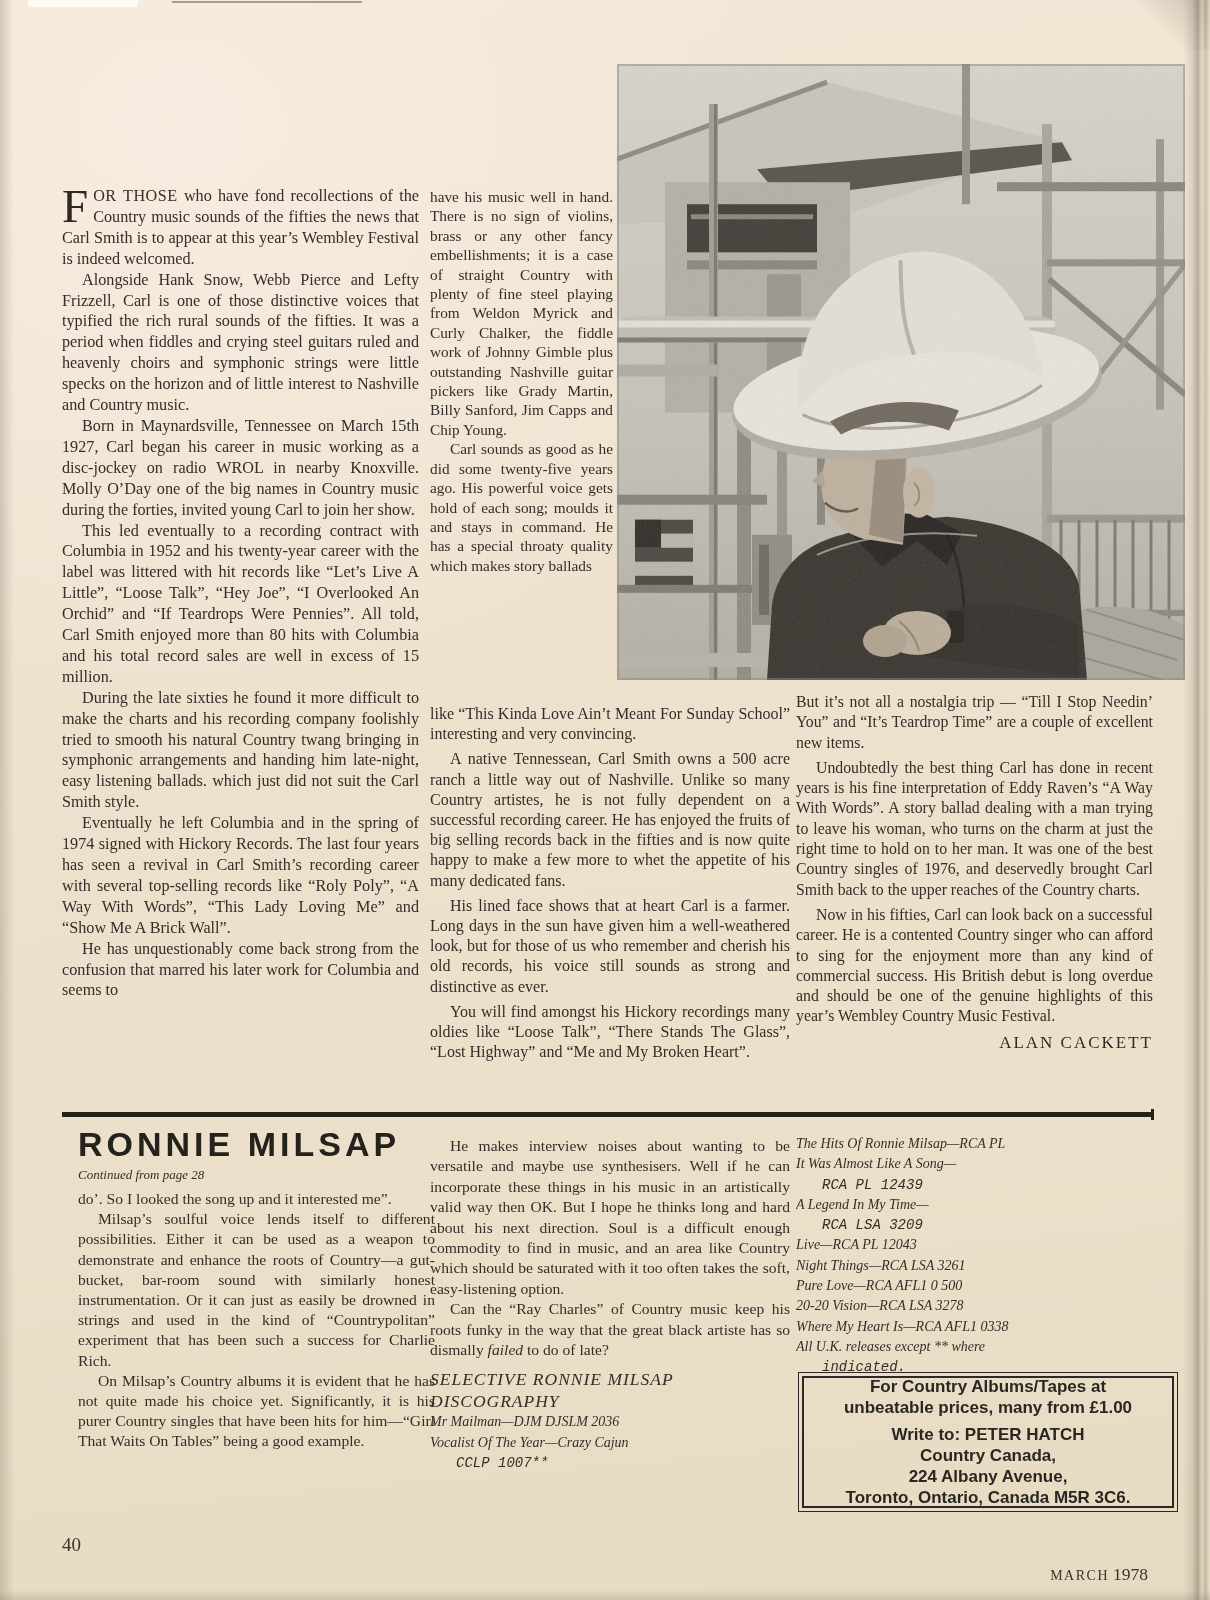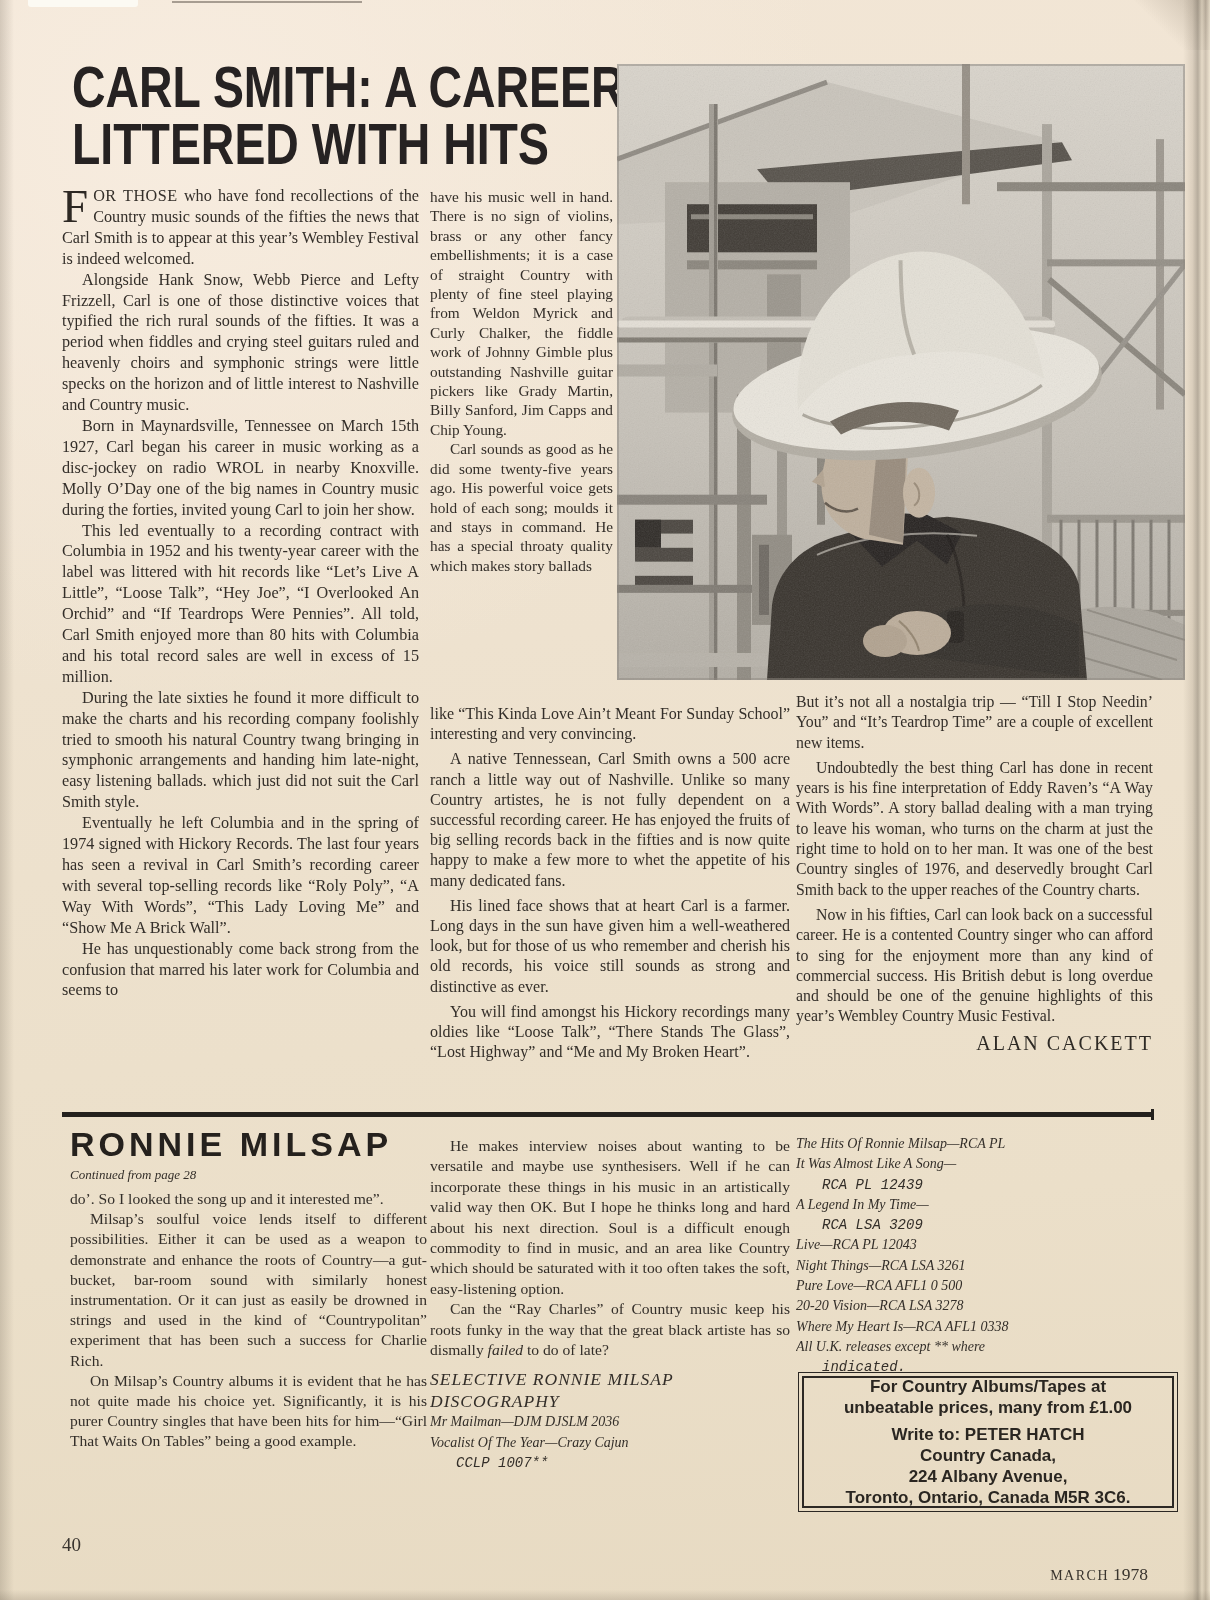--- a/index.html
+++ b/index.html
@@ -32,35 +32,35 @@
   .col p{margin:0;text-indent:20px;}
   .col p.noindent{text-indent:0;}
   .sp p{margin-top:5px;}
   .sp p.first{margin-top:0;}
   #col1{left:62px;top:186px;width:357px;height:924px;font-size:16.2px;line-height:20.9px;}
   #col2n{left:430px;top:187px;width:183px;height:522px;font-size:15.3px;line-height:19.4px;}
   #col2w{left:430px;top:704px;width:360px;height:404px;font-size:16px;line-height:20.2px;}
   #col3{left:796px;top:692px;width:357px;height:424px;font-size:15.8px;line-height:20.3px;}
   .dropcap{float:left;font-size:47px;line-height:37px;padding:2px 5px 0 0;color:#2d2823;}
   .lead{letter-spacing:.5px;}
-  .byline{text-align:right;margin-top:6px;font-size:20px;letter-spacing:2px;color:#2e2a25;}
+  .byline{text-align:right;margin-top:6px;font-size:17px;letter-spacing:2px;color:#2e2a25;}
 
   
   .photo{position:absolute;left:617px;top:64px;width:568px;height:616px;}
   .photo svg{display:block;width:100%;height:100%;}
 
   
   .rule{position:absolute;left:62px;top:1112px;width:1092px;height:5px;background:#24211d;}
   .rule:after{content:"";position:absolute;right:0;top:-3px;width:3px;height:11px;background:#24211d;}
 
   
   .m-head{font-family:"Liberation Sans", sans-serif;font-weight:700;font-size:34px;
     letter-spacing:4px;color:#25211d;line-height:36px;white-space:nowrap;}
   .m-cont{font-style:italic;font-size:13px;line-height:24px;margin:1px 0 2px 0;}
-  #mcol1{left:70px;top:1126px;width:357px;height:400px;font-size:15.6px;line-height:20.2px;}
+  #mcol1{left:78px;top:1126px;width:357px;height:400px;font-size:15.6px;line-height:20.2px;}
   #mcol2{left:430px;top:1136px;width:360px;height:392px;font-size:15.6px;line-height:20.4px;}
   #mcol3{left:796px;top:1134px;width:358px;height:246px;}
   .disco{font-style:italic;font-size:14px;line-height:20.3px;text-align:left;}
   .disco .indent{padding-left:26px;font-family:Liberation Mono, monospace;}
   .disco-head{font-style:italic;font-size:17.5px;line-height:22px;letter-spacing:1px;margin-top:8px;}
   .ital{font-style:italic;}
 
   
   .adbox{position:absolute;left:798px;top:1372px;width:380px;height:140px;
     border:1px solid #2c2824;padding:3px;box-sizing:border-box;}
@@ -78,24 +78,20 @@
 </style>
 </head>
 <body>
 
 <div class="page">
 
   <div class="top-sliver"></div>
   <div class="top-line"></div>
   <div class="corner-tr"></div>
 
-  <div class="headline">
-    <span class="hl">CARL SMITH: A CAREER</span><br>
-    <span class="hl">LITTERED WITH HITS</span>
-  </div>
 
   <div class="photo">
     <svg viewBox="0 0 568 615" preserveAspectRatio="none">
       <defs>
         <filter id="grain">
             <feTurbulence type="fractalNoise" baseFrequency="0.8" numOctaves="2" stitchTiles="stitch"></feTurbulence>
             <feColorMatrix type="saturate" values="0"></feColorMatrix>
           </filter>
         <linearGradient id="skyg" x1="0" y1="0" x2="0" y2="1">
           <stop offset="0" stop-color="#d9d4cb"></stop>

